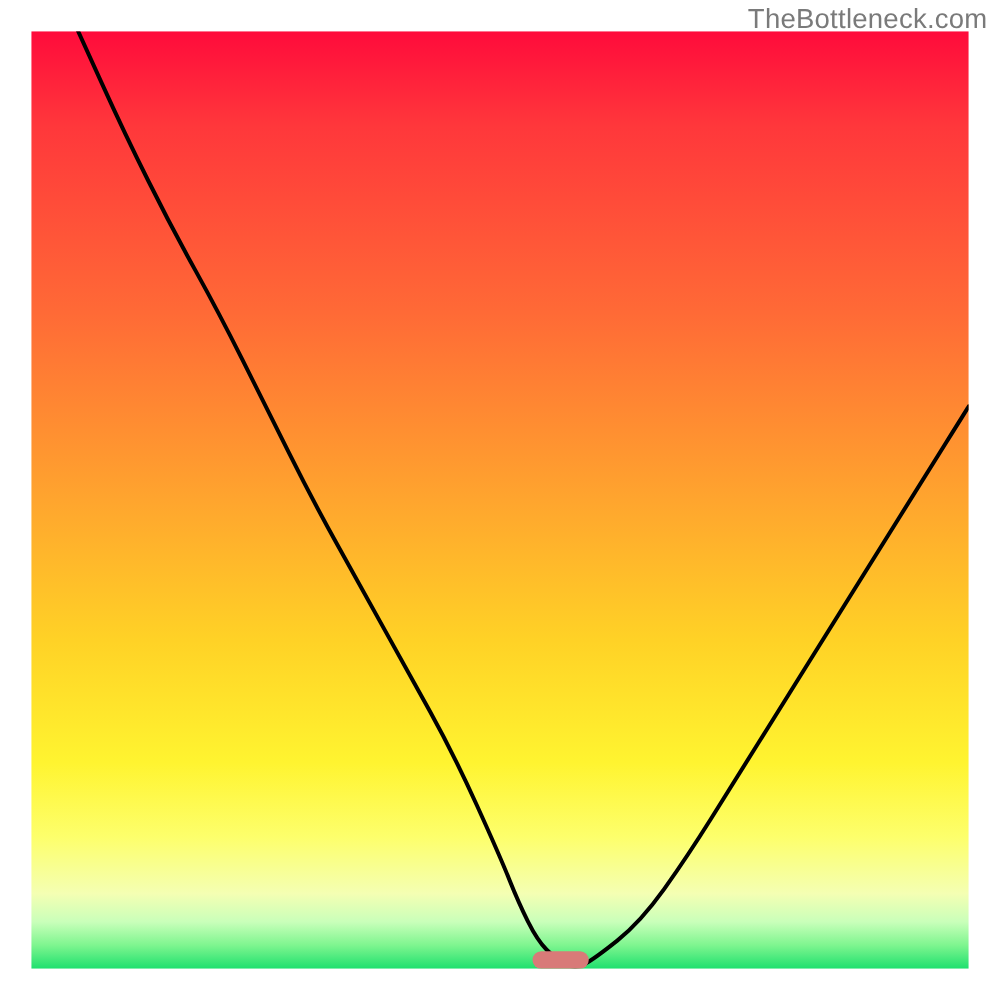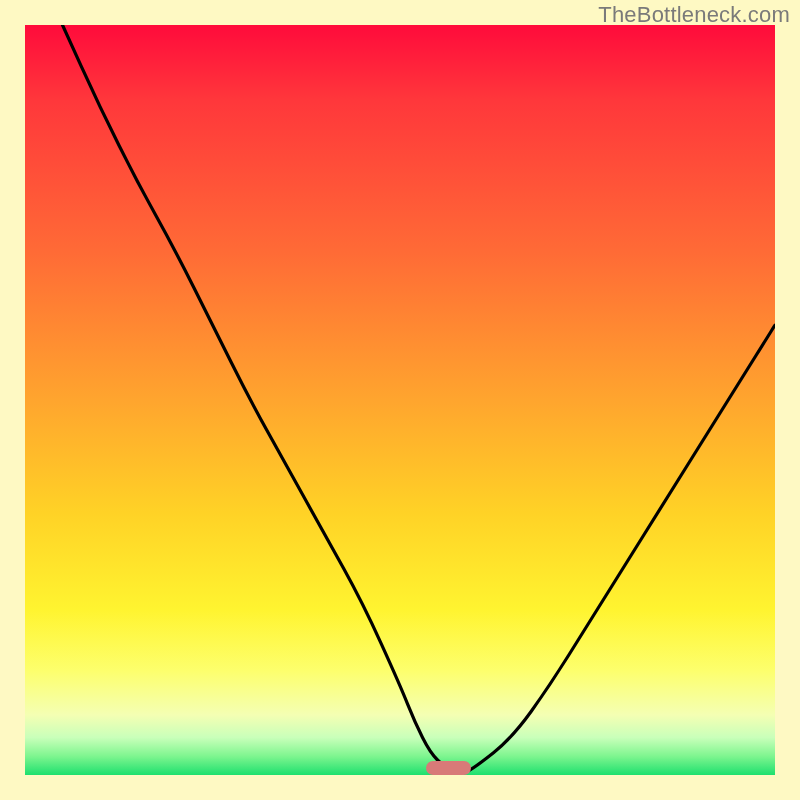--- a/index.html
+++ b/index.html
@@ -7,21 +7,21 @@
     padding: 0;
     width: 800px;
     height: 800px;
     background: #000;
     overflow: hidden;
     font-family: Arial, Helvetica, sans-serif;
   }
   .frame {
     position: absolute;
     inset: 0;
-    background: #fef9c3;
+    background: #ffffff;
     padding-left: 26px;
   }
   .plot {
     position: absolute;
     left: 25px;
     top: 25px;
     width: 750px;
     height: 750px;
     overflow: hidden;
   }

